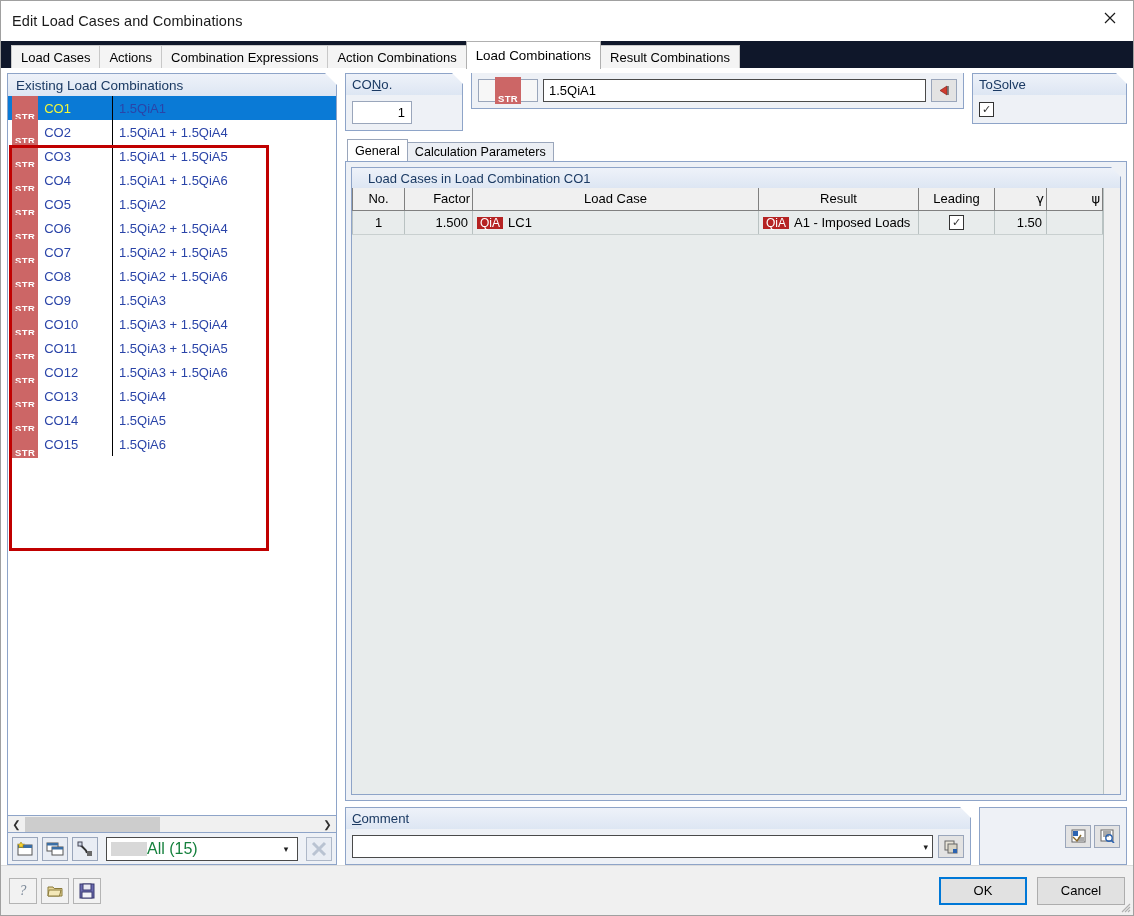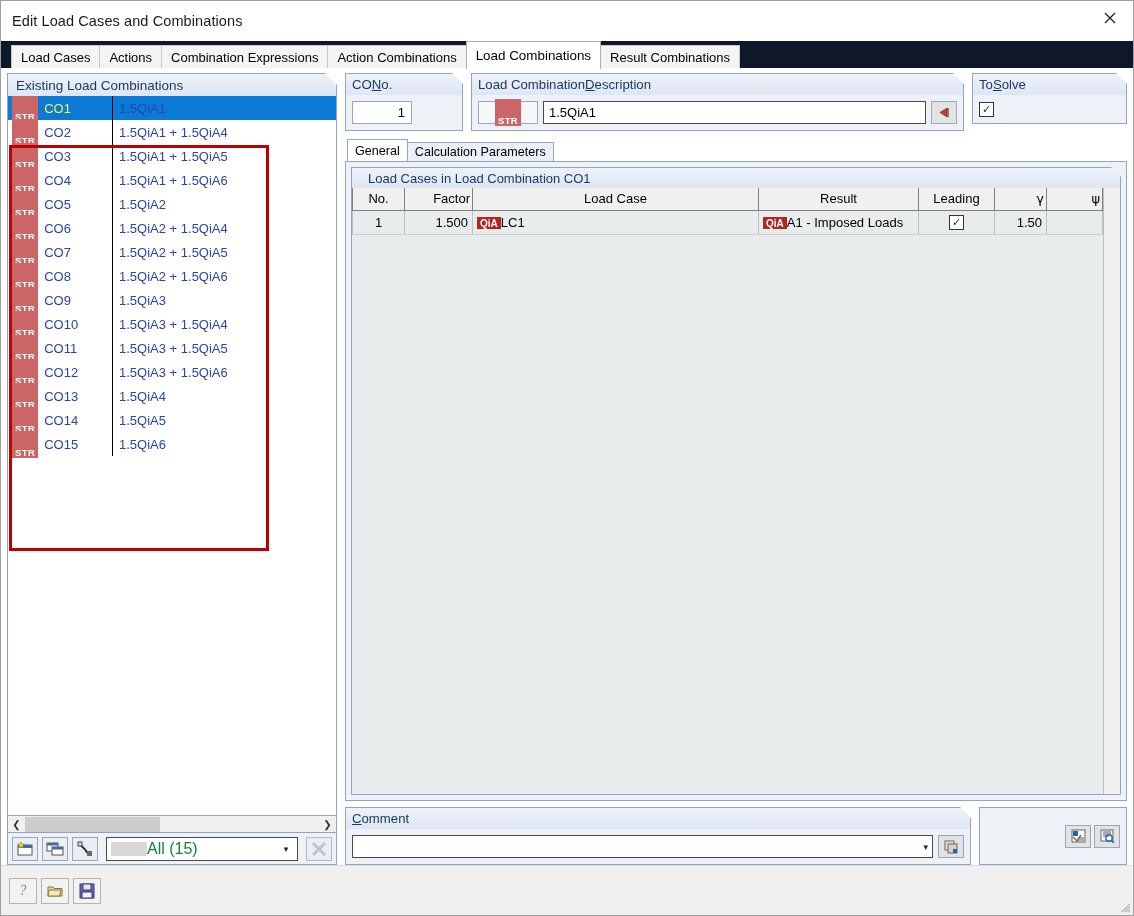--- a/index.html
+++ b/index.html
@@ -373,22 +373,23 @@
   }
   .c-no { width: 52px; text-align:center; }
   .c-factor { width: 68px; text-align:right; }
   .c-lc { }
   .c-action { width: 160px; }
   .c-leading { width: 76px; text-align:center; }
   .c-gamma { width: 52px; text-align:right; }
   .c-psi { width: 56px; text-align:right; }
   .badge-qia {
     background: #b52323; color: #fff;
-    font-size: 10px; font-weight: bold;
+    font-size: 12px; font-weight: normal;
     padding: 1px 3px 0 3px;
+    margin-right: 5px;
     line-height: 11px;
     display:inline-block;
     vertical-align: middle;
   }
   .greek { font-family: "DejaVu Sans", sans-serif; font-size: 13px; }
 
   
   .vscroll {
     width: 17px; flex: 0 0 17px;
     background: #f0f0f0;
@@ -638,25 +639,20 @@
             <span>CO </span>
               <span class="u">N</span>
               <span>o.</span>
           </div>
           <div class="gbox-body">
             <div class="field-num">1</div>
           </div>
         </div>
 
         <div class="gbox co-desc">
-          <div class="gbox-head">
-            <span>Load Combination </span>
-              <span class="u">D</span>
-              <span>escription</span>
-          </div>
           <div class="gbox-body">
             <div class="desc-row">
               <div class="str-box">
                 <span class="badge-str" style="margin-right:0">STR</span>
               </div>
               <div class="desc-input">1.5QiA1</div>
               <div class="desc-btn">
                 <svg width="15" height="13" viewBox="0 0 15 13" aria-hidden="true">
                   <path d="M10 2 L3 6.5 L10 11 Z" fill="#d03b2e" stroke="#7a1d14" stroke-width=".6"></path>
                   <path d="M11 2 L11 11" stroke="#555" stroke-width="1.4"></path>
@@ -781,18 +777,22 @@
         </svg>
       </div>
       <div class="fbtn">
         <svg width="16" height="16" viewBox="0 0 16 16" aria-hidden="true">
           <rect x="1" y="1" width="14" height="14" fill="#6a6ab0" stroke="#3a3a70"></rect>
           <rect x="4" y="1" width="8" height="6" fill="#e8e8f2" stroke="#3a3a70"></rect>
           <rect x="3" y="9" width="10" height="6" fill="#f2f2f8" stroke="#3a3a70"></rect>
         </svg>
       </div>
     </div>
+    <div class="f-right">
+      <button class="dlg-btn primary">OK</button>
+      <button class="dlg-btn">Cancel</button>
+    </div>
   </div>
 
   <svg class="grip" viewBox="0 0 12 12" aria-hidden="true">
     <path d="M11 3 L3 11 M11 6 L6 11 M11 9 L9 11" stroke="#b0b0b0" stroke-width="1.1" fill="none"></path>
   </svg>
 </div>
 
 </body></html>

